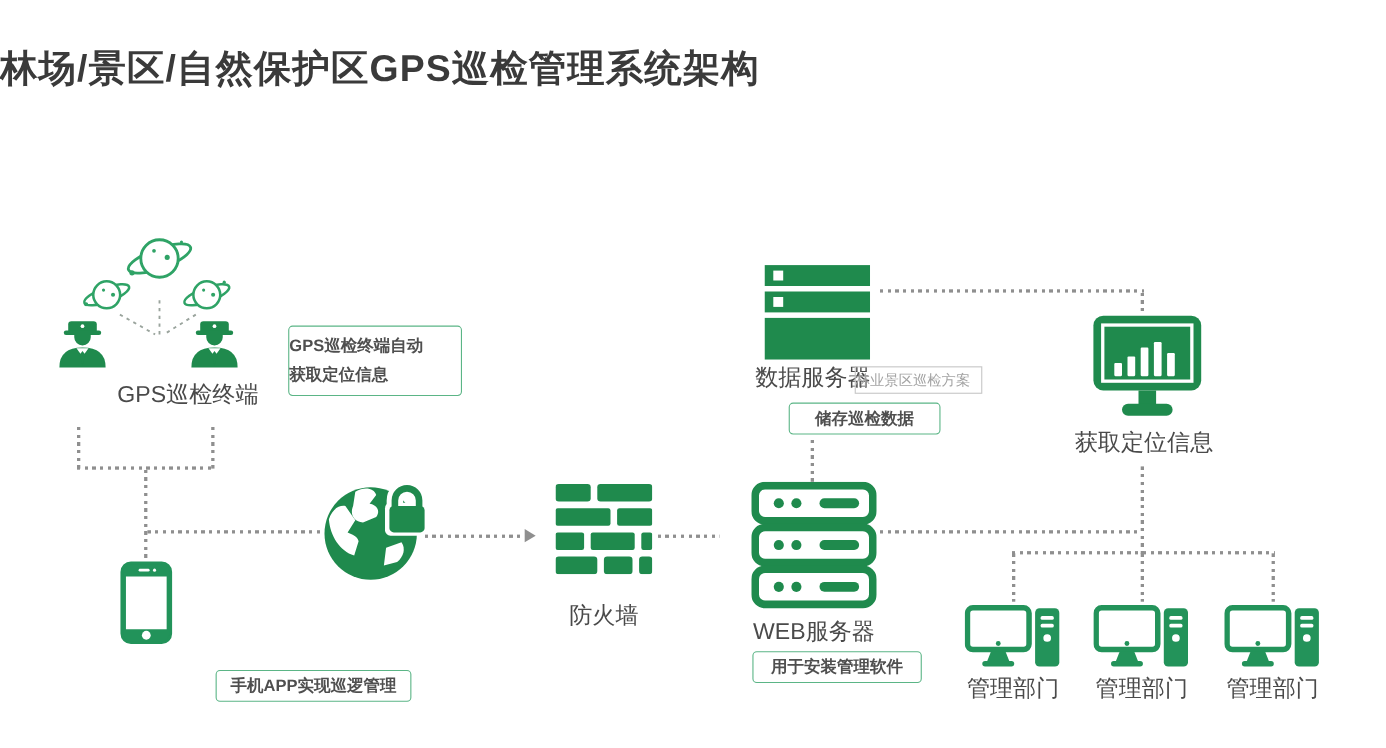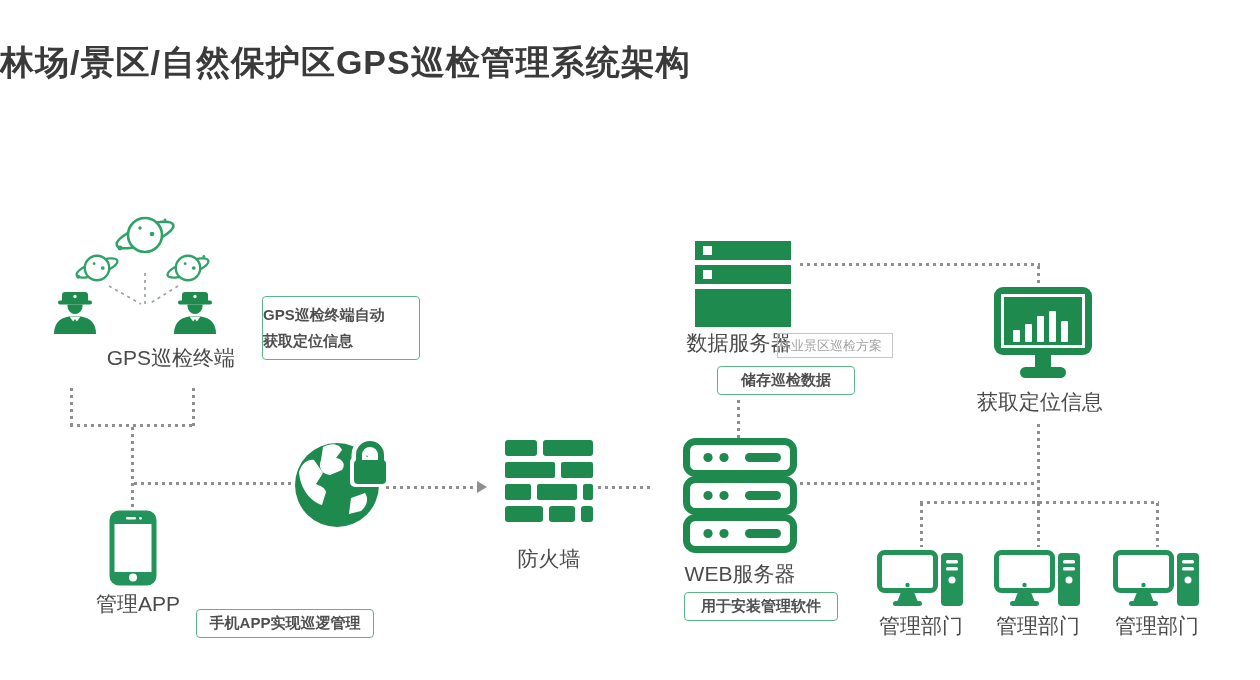--- a/index.html
+++ b/index.html
@@ -96,21 +96,20 @@
   <div class="abs dot-h" style="left:134px;top:482px;width:158px;"></div>
 
   <svg class="abs" style="left:109px;top:510px;" width="48" height="76" viewBox="0 0 48 76">
     <rect x="3" y="3" width="42" height="70" rx="7" fill="#ffffff" stroke="#22935a" stroke-width="5"></rect>
     <path d="M10 3 h28 a7 7 0 0 1 7 7 v4 H3 v-4 a7 7 0 0 1 7 -7 z" fill="#22935a"></path>
     <rect x="17" y="7" width="10" height="2.6" rx="1.3" fill="#ffffff"></rect>
     <circle cx="31.5" cy="8.3" r="1.4" fill="#ffffff"></circle>
     <path d="M3 62 h42 v4 a7 7 0 0 1 -7 7 h-28 a7 7 0 0 1 -7 -7 z" fill="#22935a"></path>
     <circle cx="24" cy="67.5" r="4" fill="#ffffff"></circle>
   </svg>
-  <div class="abs node-label" style="left:73px;top:590px;width:130px;">管理APP</div>
   <div class="abs green-box" style="left:196px;top:594px;width:176px;height:27px;margin-top:15px;">手机APP实现巡逻管理</div>
 
   <svg class="abs" style="left:293px;top:432px;" width="102" height="98" viewBox="0 0 102 98">
     <circle cx="44" cy="53" r="42" fill="#1f8a4d"></circle>
     <path d="M30 15 c9 -5 17 -3 19 3 l-6 8 c7 1 10 7 6 12 l-12 5 c-9 -1 -12 -8 -9 -15 z" fill="#ffffff"></path>
     <path d="M6 40 c3 -9 9 -13 15 -12 l9 13 -7 11 c4 2 9 3 10 8 l-4 13 c-13 -4 -22 -18 -23 -33 z" fill="#ffffff"></path>
     <path d="M58 66 l14 -5 c4 6 2 13 -4 18 l-12 3 z" fill="#ffffff"></path>
 
     <path d="M66 29 v-6 a11 11 0 0 1 22 0 v6" fill="none" stroke="#ffffff" stroke-width="15"></path>
     <rect x="57" y="25" width="40" height="30" rx="5" fill="#ffffff"></rect>

